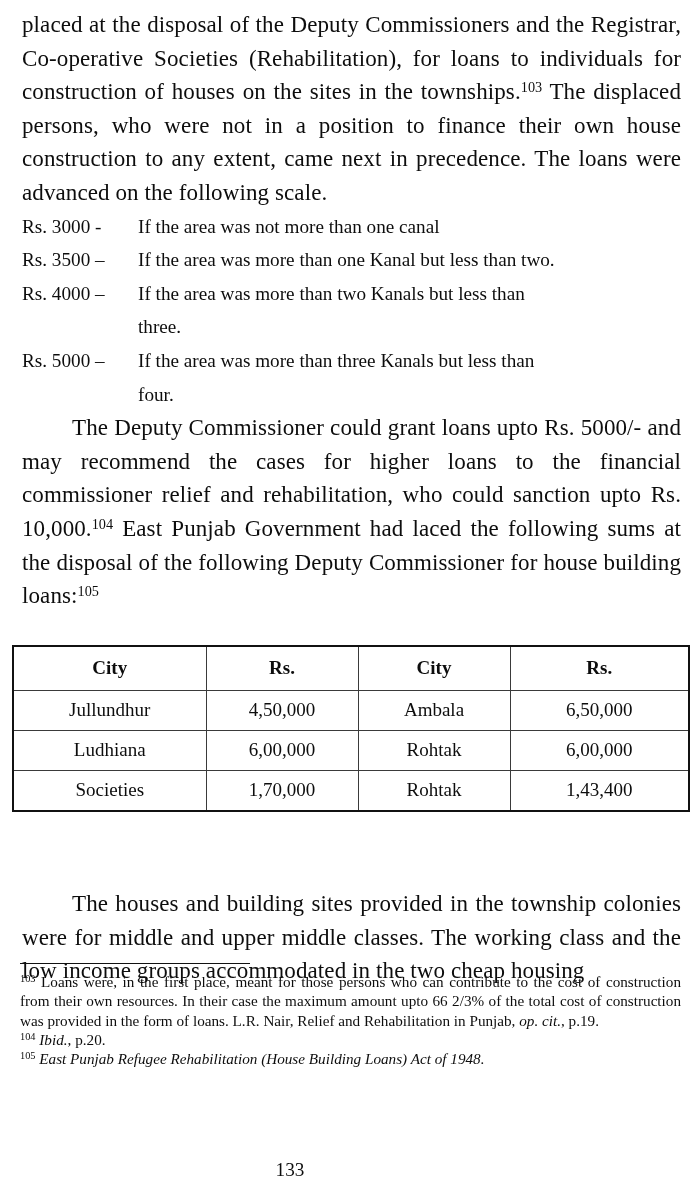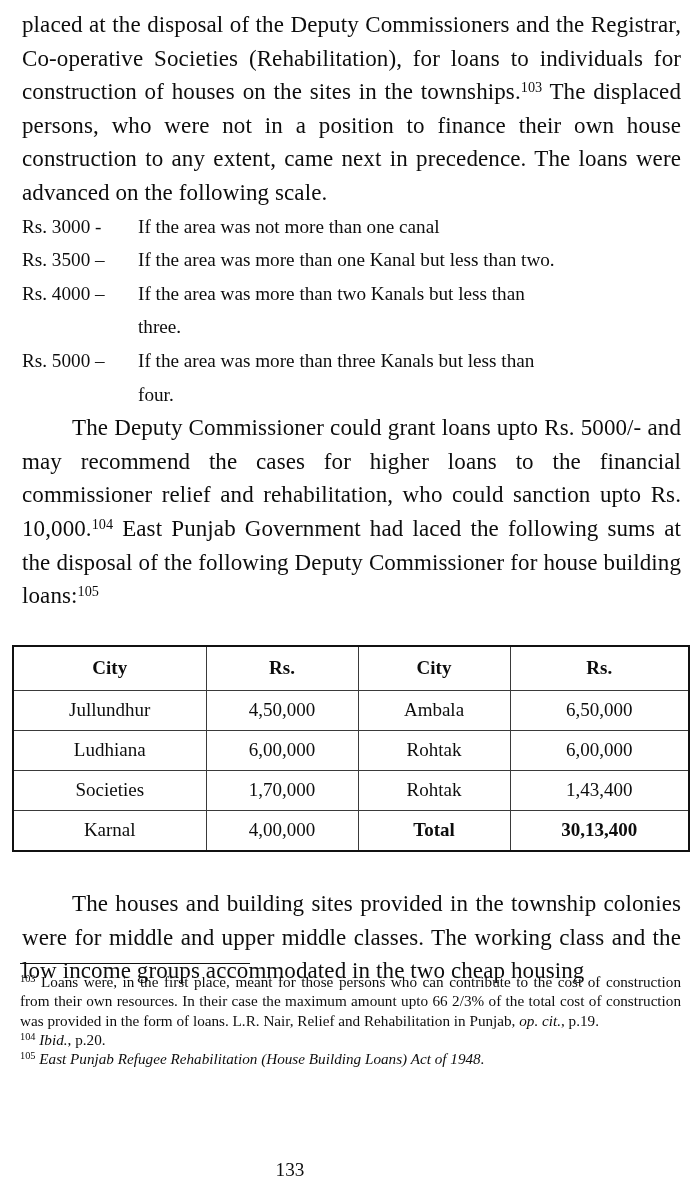--- a/index.html
+++ b/index.html
@@ -235,26 +235,20 @@
           <td>6,00,000</td>
           <td>Rohtak</td>
           <td>6,00,000</td>
         </tr>
         <tr>
           <td>Societies</td>
           <td>1,70,000</td>
           <td>Rohtak</td>
           <td>1,43,400</td>
         </tr>
-        <tr>
-          <td>Karnal</td>
-          <td>4,00,000</td>
-          <td class="bold-cell">Total</td>
-          <td class="bold-cell">30,13,400</td>
-        </tr>
       </tbody>
     </table>
   </div>
 
   <div class="after-table">
     <p class="para indent">The houses and building sites provided in the township colonies were for middle and upper middle classes. The working class and the low income groups accommodated in the two cheap housing</p>
   </div>
 
   <div class="footnotes">
     <div class="fn-rule"></div>

